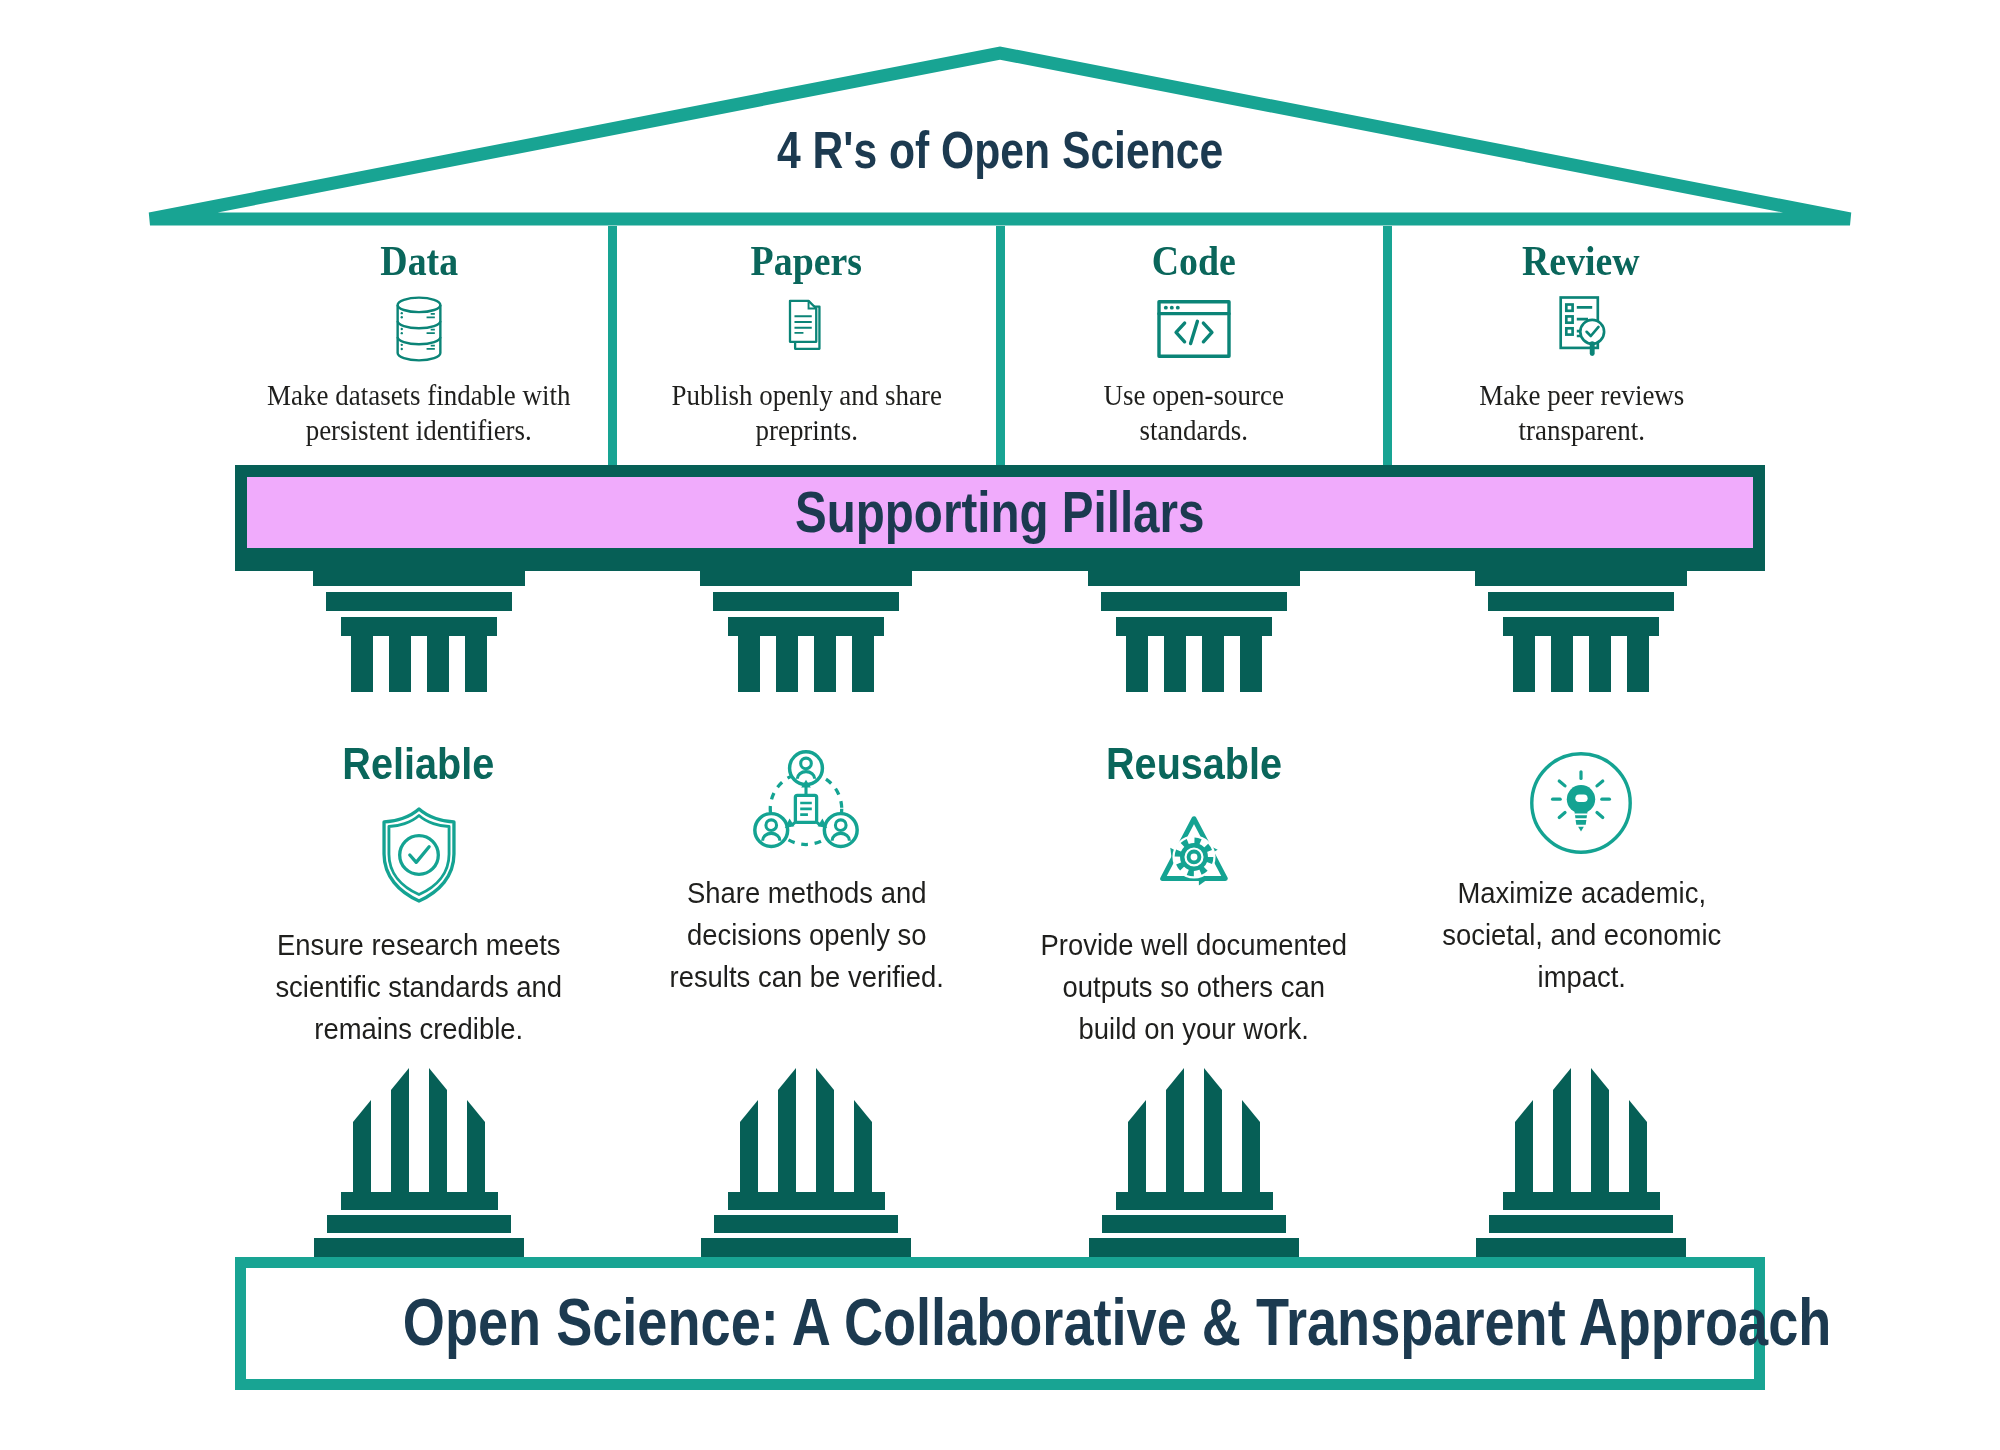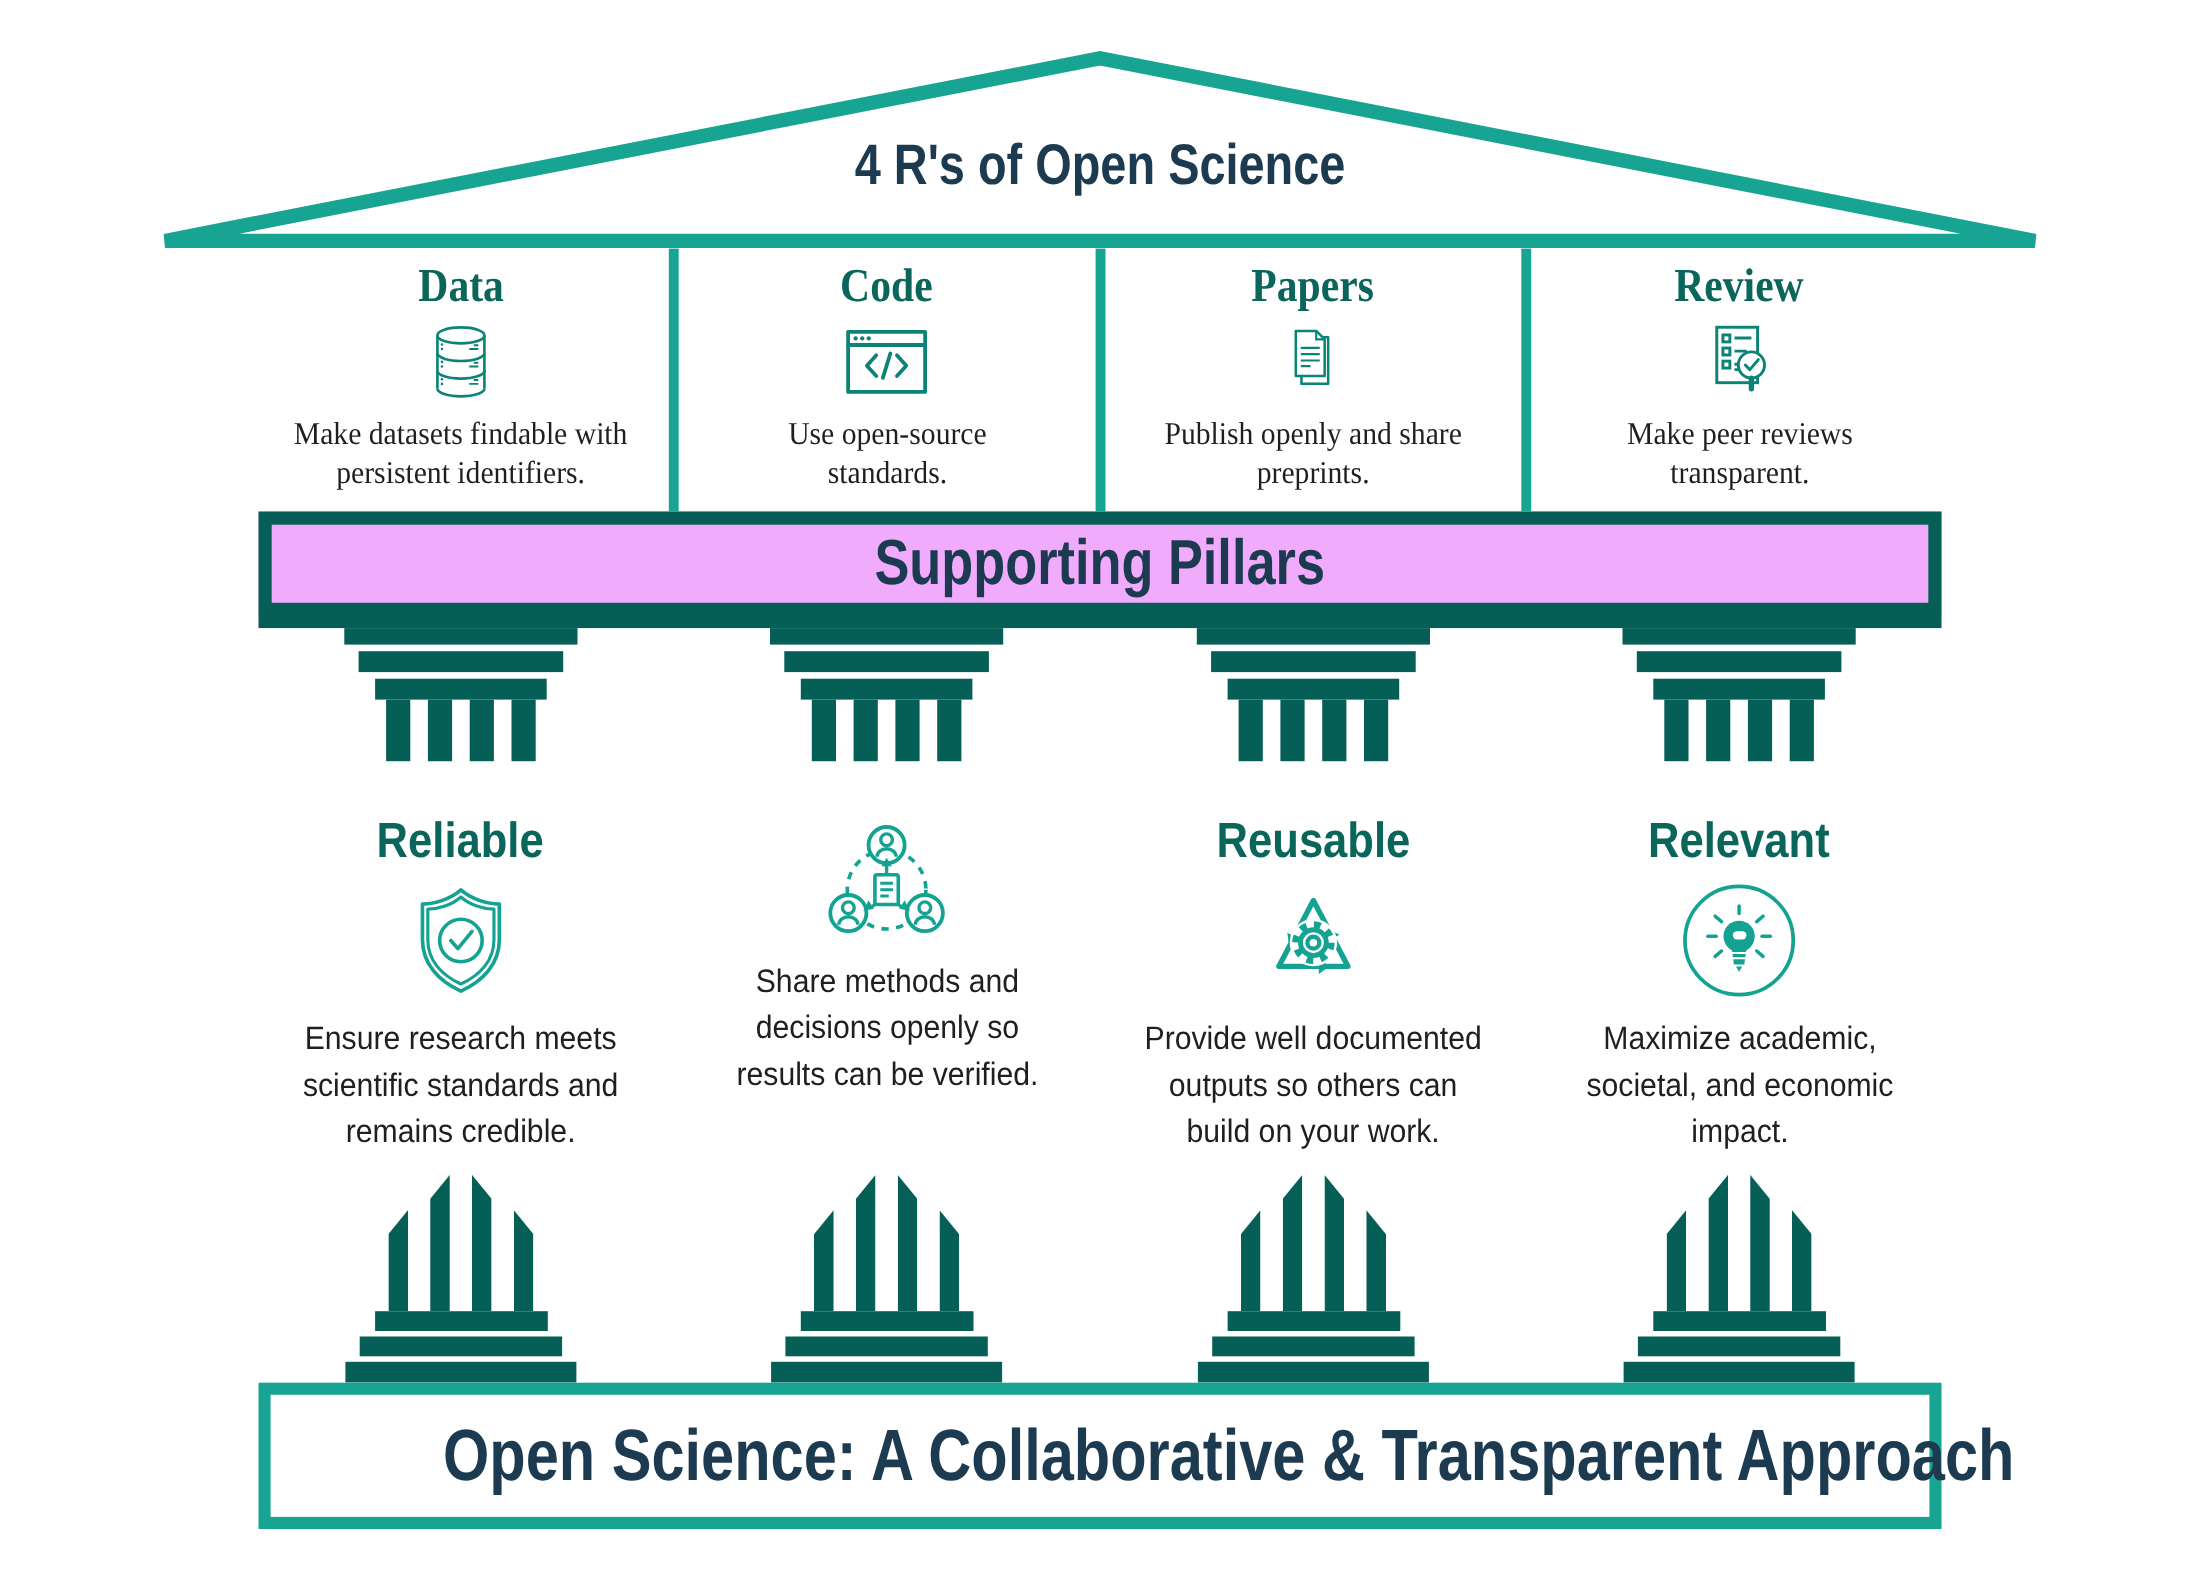--- a/index.html
+++ b/index.html
@@ -99,57 +99,57 @@
             <path d="M62 51 H68 M56 56 H68"></path>
             <path d="M62 74 H68 M56 79 H68"></path>
           </g>
         </svg>
       </div>
       <div class="tdesc">Make datasets findable with
 persistent identifiers.</div>
     </div>
 
     <div class="tcell">
+      <div class="thead"><span class="cx88">Papers</span></div>
+      <div class="ticon">
+        <svg viewBox="0 0 100 104" width="64" height="72">
+          <g fill="#ffffff" stroke="currentColor" stroke-width="3.6" stroke-linejoin="round">
+            <path d="M33 17 H71 V83 H33 Z"></path>
+            <path d="M25 8 H54 L66 20 V72 H25 Z"></path>
+          </g>
+          <g fill="none" stroke="currentColor" stroke-width="3">
+            <path d="M54 8 V20 H66"></path>
+            <path d="M32 32 H59 M32 41 H59 M32 50 H59 M32 58 H46"></path>
+          </g>
+        </svg>
+      </div>
+      <div class="tdesc">Publish openly and share
+preprints.</div>
+    </div>
+
+    <div class="tcell">
       <div class="thead"><span class="cx88">Code</span></div>
       <div class="ticon">
         <svg viewBox="0 0 100 82" width="86" height="70">
           <g fill="none" stroke="currentColor" stroke-width="4" stroke-linecap="round" stroke-linejoin="round">
             <rect x="9" y="9" width="82" height="64"></rect>
             <path d="M9 23 H91"></path>
             <path d="M39 34 L29 45 L39 56"></path>
             <path d="M61 34 L71 45 L61 56"></path>
             <path d="M54 32 L46 58"></path>
           </g>
           <g fill="currentColor">
               <circle cx="17" cy="16" r="2.3"></circle>
               <circle cx="24" cy="16" r="2.3"></circle>
               <circle cx="31" cy="16" r="2.3"></circle>
             </g>
         </svg>
       </div>
       <div class="tdesc">Use open-source
 standards.</div>
-    </div>
-
-    <div class="tcell">
-      <div class="thead"><span class="cx88">Papers</span></div>
-      <div class="ticon">
-        <svg viewBox="0 0 100 104" width="64" height="72">
-          <g fill="#ffffff" stroke="currentColor" stroke-width="3.6" stroke-linejoin="round">
-            <path d="M33 17 H71 V83 H33 Z"></path>
-            <path d="M25 8 H54 L66 20 V72 H25 Z"></path>
-          </g>
-          <g fill="none" stroke="currentColor" stroke-width="3">
-            <path d="M54 8 V20 H66"></path>
-            <path d="M32 32 H59 M32 41 H59 M32 50 H59 M32 58 H46"></path>
-          </g>
-        </svg>
-      </div>
-      <div class="tdesc">Publish openly and share
-preprints.</div>
     </div>
 
     <div class="tcell">
       <div class="thead"><span class="cx88">Review</span></div>
       <div class="ticon">
         <svg viewBox="0 0 100 106" width="70" height="76">
           <g fill="none" stroke="currentColor" stroke-width="3.8">
             <rect x="21" y="8" width="53" height="72"></rect>
             <rect x="29" y="18" width="9" height="9"></rect>
             <rect x="29" y="35" width="9" height="9"></rect>
@@ -288,21 +288,20 @@
           <circle cx="55" cy="52" r="12" fill="#ffffff" stroke="currentColor" stroke-width="4.5"></circle>
           <circle cx="55" cy="52" r="5.5" fill="none" stroke="currentColor" stroke-width="4"></circle>
         </svg>
       </div>
       <div class="rdesc">Provide well documented
 outputs so others can
 build on your work.</div>
     </div>
 
     <div class="rcell">
-      <div class="rhead"><span class="cx88">Relevant</span></div>
       <div class="ricon">
         <svg viewBox="0 0 112 112" width="106" height="106">
           <circle cx="56" cy="56" r="52" fill="none" stroke="currentColor" stroke-width="3.6"></circle>
           <g fill="currentColor">
             <circle cx="56" cy="52" r="15"></circle>
             <path d="M49 64 H63 L61 79 H51 Z"></path>
             <path d="M53 81 h6 l-3 5 z"></path>
           </g>
           <rect x="50" y="47" width="13" height="8" rx="4" fill="#ffffff"></rect>
           <path d="M49 68 H63 M49 73 H63" stroke="#ffffff" stroke-width="1.8"></path>

